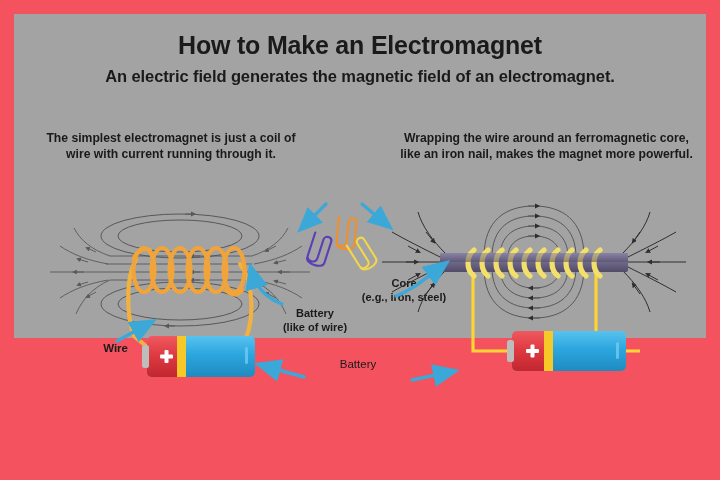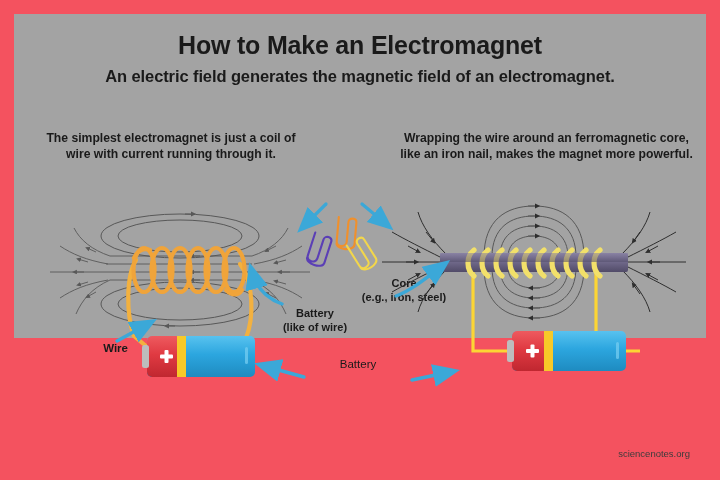--- a/index.html
+++ b/index.html
@@ -78,21 +78,20 @@
   </div>
 
   <div class="txt" id="lbl-solenoid">
     <span>Battery</span><br>
     <span>(like of wire)</span>
   </div>
 
   <div class="txt" id="lbl-wire">Wire</div>
   <div class="txt" id="lbl-battery">Battery</div>
 
-  <div class="txt" id="credit">sciencenotes.org</div>
 
   <svg id="art" viewBox="0 0 692 452">
     <defs>
       <marker id="fa" markerWidth="7" markerHeight="7" refX="3.2" refY="2.6" orient="auto">
         <path d="M0,0 L5.4,2.6 L0,5.2 z" fill="#585858"></path>
       </marker>
       <marker id="fad" markerWidth="7" markerHeight="7" refX="3.2" refY="2.6" orient="auto">
         <path d="M0,0 L5.4,2.6 L0,5.2 z" fill="#2E2E2E"></path>
       </marker>
       <marker id="ba" markerWidth="10" markerHeight="10" refX="5" refY="3.4" orient="auto">

